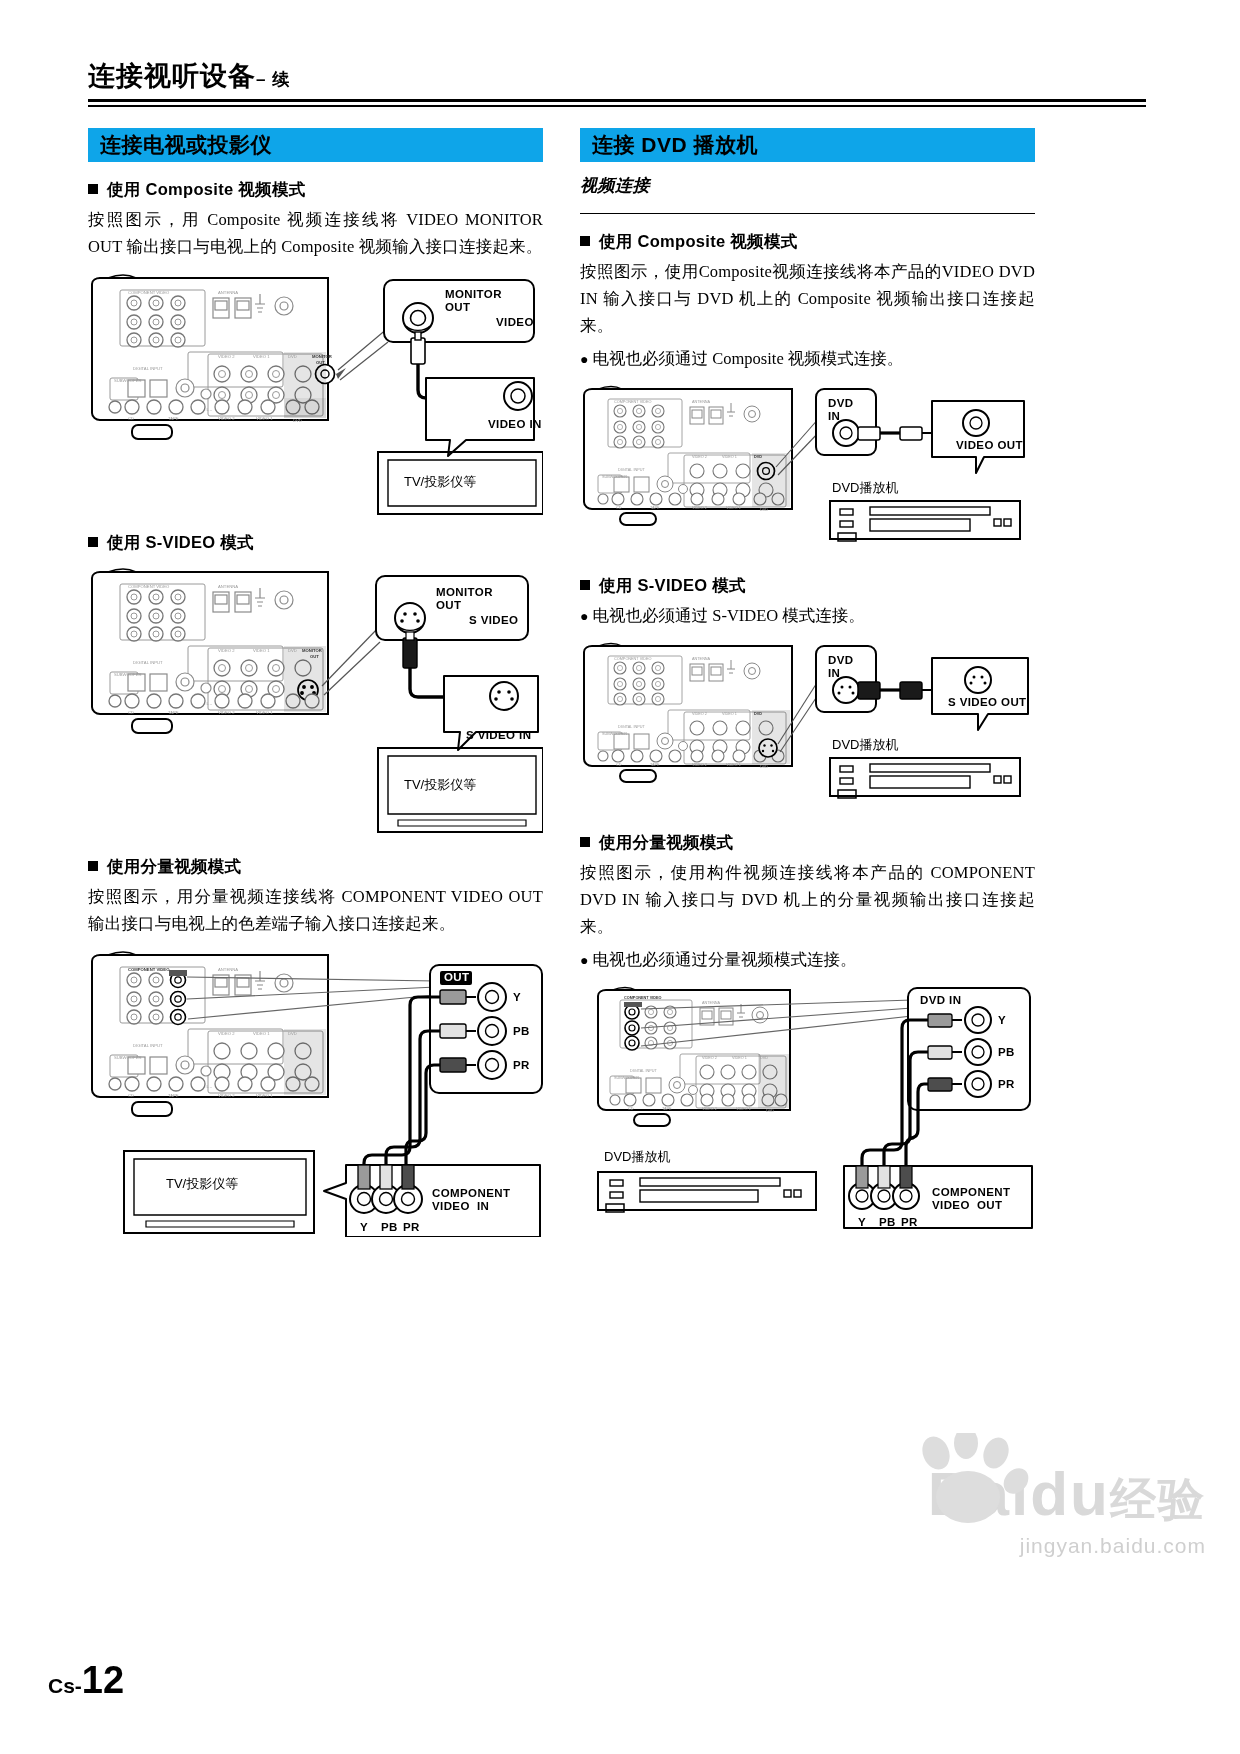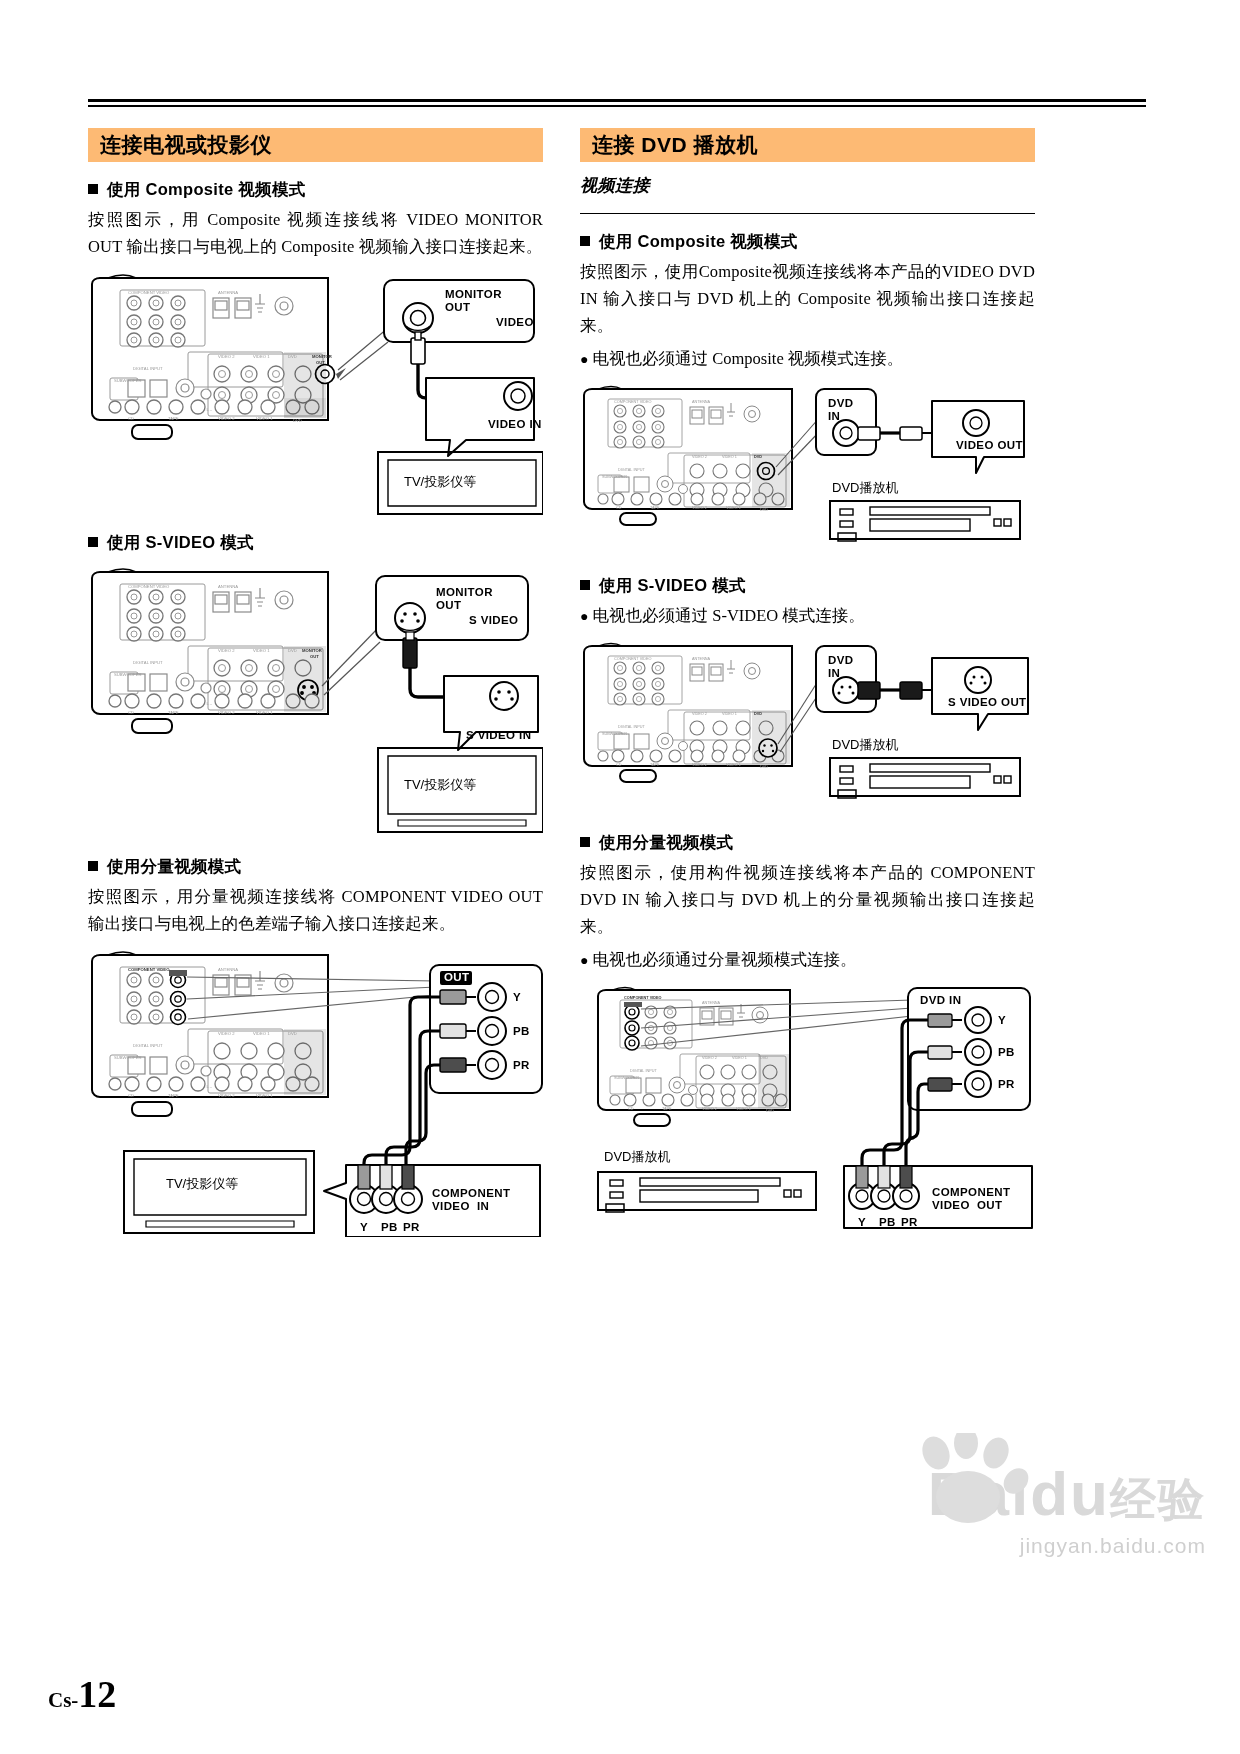--- a/index.html
+++ b/index.html
@@ -23,21 +23,21 @@
   .page-header .h-title .cont { font-size:17px; font-weight:bold; }
   .rule-thick { position:absolute; left:88px; top:99px; width:1058px; height:3px; background:#000; }
   .rule-thin  { position:absolute; left:88px; top:105px; width:1058px; height:1.5px; background:#000; }
 
   
   .col { position:absolute; top:128px; width:455px; }
   .col-left  { left:88px; }
   .col-right { left:580px; }
 
   .sec-bar {
-    background:#fdba74; height:34px; line-height:34px;
+    background:#0ea5e9; height:34px; line-height:34px;
     padding-left:12px; font-size:21px; font-weight:bold;
     letter-spacing:.5px; margin-bottom:12px;
   }
   .sub-italic {
     font-style:italic; font-weight:bold; font-size:17px;
     padding-bottom:16px; border-bottom:1.6px solid #000;
     margin:4px 0 16px 0; letter-spacing:.5px;
   }
   h3.mode {
     font-size:16.5px; font-weight:bold; margin:17px 0 5px 0;
@@ -64,40 +64,45 @@
     position:absolute; font-size:11.5px; font-weight:bold;
     letter-spacing:.4px; line-height:13px; white-space:nowrap;
   }
   .tvtext {
     position:absolute; font-size:13px; white-space:nowrap;
     font-family:"Liberation Sans", sans-serif;
   }
 
   
   .folio {
-    position:absolute; left:48px; bottom:38px;
-    font-weight:bold; letter-spacing:0px;font-family:Liberation Serif, serif;
+    position:absolute; left:48px; bottom:52px;
+    font-weight:bold; letter-spacing:0px;
   }
   .folio .cs { font-size:21px; }
   .folio .num { font-size:38px; }
 
   
   .wm { position:absolute; right:34px; bottom:196px; text-align:right;
         pointer-events:none; }
   .wm .bd { font-size:62px; font-weight:bold; color:#d9d9d9;
             letter-spacing:2px; line-height:62px; }
   .wm .bd .jy { font-size:46px; }
   .wm .url { font-size:21px; color:#cfcfcf; letter-spacing:1px; margin-top:4px; }
   .wm .paw { position:absolute; right:176px; top:-30px; }
 </style>
 </head>
 <body>
 
 <div class="page">
 
+  <div class="page-header">
+    <div class="h-title">
+      <span>连接视听设备</span><span class="cont">– 续</span>
+    </div>
+  </div>
   <div class="rule-thick"></div>
   <div class="rule-thin"></div>
 
   <div class="col col-left">
 
     <div class="sec-bar">连接电视或投影仪</div>
 
     <h3 class="mode"><span class="sq"></span><span>使用 Composite 视频模式</span></h3>
     <p class="body">按照图示，用 Composite 视频连接线将 VIDEO  MONITOR OUT 输出接口与电视上的 Composite 视频输入接口连接起来。</p>
 

